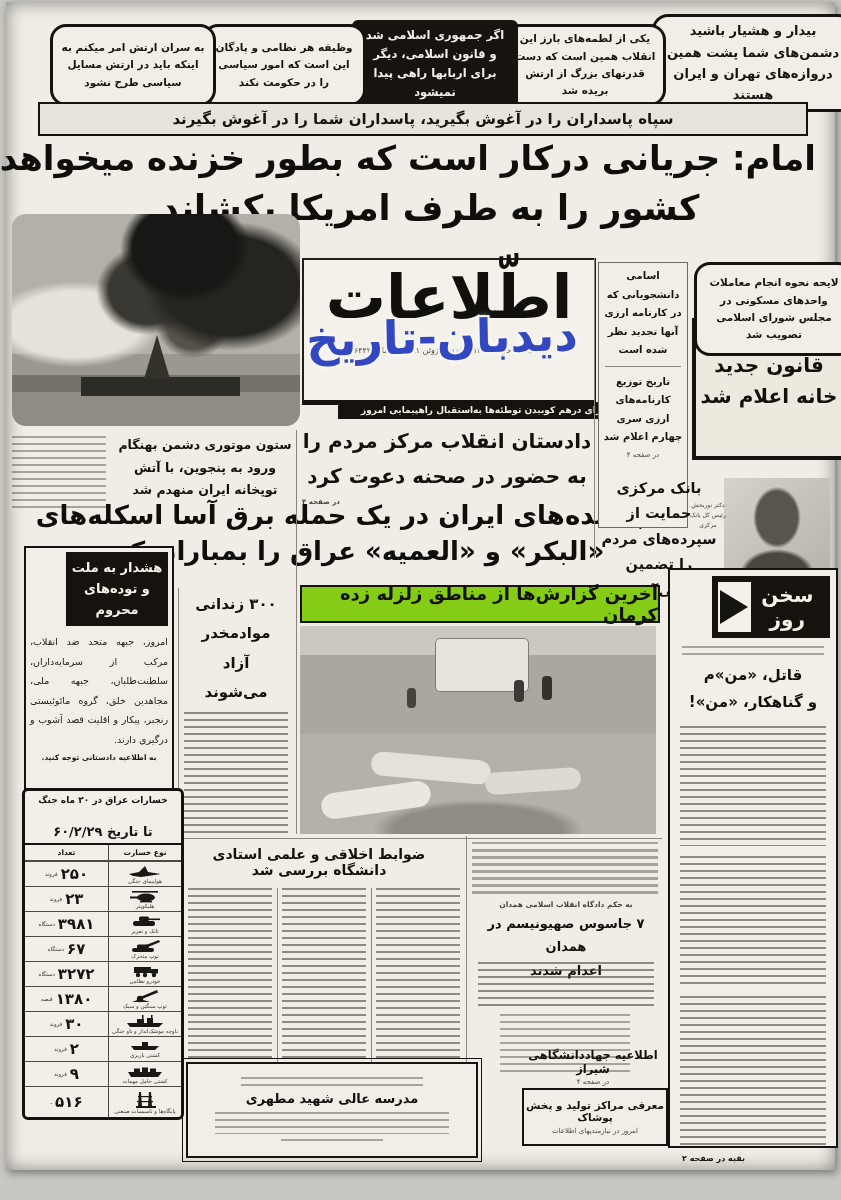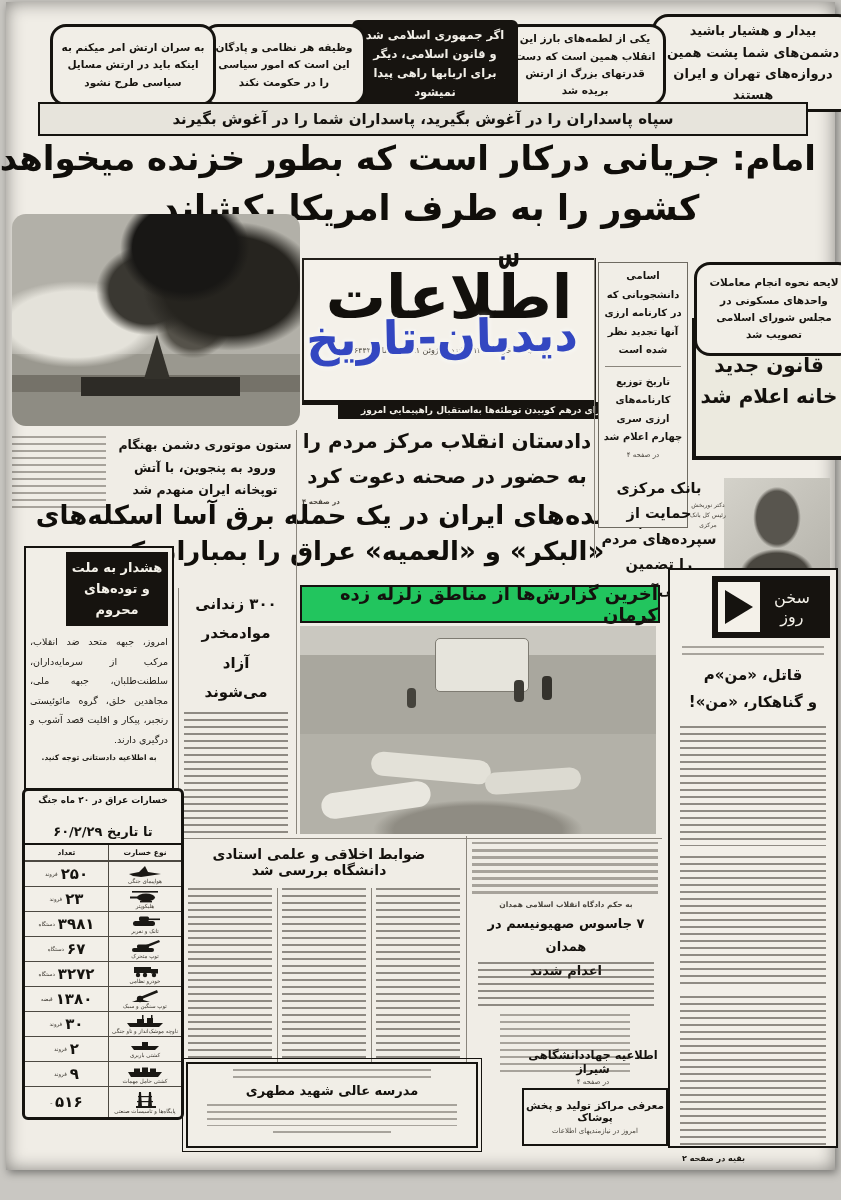--- a/index.html
+++ b/index.html
@@ -127,37 +127,37 @@
     <div class="tiny" style="font-size:7px;text-align:center;margin-top:4px;">در صفحه ۴</div>
   </div>
 
   <div class="abs" style="left:600px;top:476px;width:118px;text-align:center;font-weight:800;font-size:14.5px;line-height:1.75;color:#14110d;">بانک مرکزی حمایت از سپرده‌های مردم را تضمین می‌کند</div>
   <div class="abs photo portrait" style="left:724px;top:478px;width:106px;height:110px;"></div>
   <div class="abs tiny" style="left:688px;top:500px;width:40px;font-size:6px;text-align:center;line-height:1.7;">دکتر نوربخش رئیس کل بانک مرکزی</div>
   <div class="abs tiny" style="left:602px;top:590px;font-size:7px;">در صفحه ۲</div>
 
   <div class="abs sok-box" style="left:668px;top:568px;width:170px;height:580px;padding:6px;box-sizing:border-box;">
     <div class="blackbar" style="height:62px;display:flex;align-items:center;justify-content:space-between;padding:0 6px;">
-      <span style="font-size:16px;font-weight:normal;">سخن روز</span>
+      <span style="font-size:20px;font-weight:bold;">سخن روز</span>
       <span class="tri-box" style="width:42px;height:50px;">
           <span class="tri"></span>
         </span>
     </div>
     <div class="lines light" style="height:10px;margin:8px 6px 6px;"></div>
     <div style="text-align:center;font-weight:800;font-size:15px;line-height:1.8;color:#14110d;">
       <div>قاتل، «من»م</div>
       <div>و گناهکار، «من»!</div>
     </div>
     <div class="lines" style="height:120px;margin:10px 4px 0;"></div>
     <div class="lines" style="height:130px;margin:10px 4px 0;"></div>
     <div class="lines" style="height:150px;margin:10px 4px 0;"></div>
     <div style="font-size:8px;font-weight:bold;text-align:left;margin:8px 6px 0;color:#17140f;">بقیه در صفحه ۲</div>
   </div>
 
-  <div class="abs" style="left:300px;top:585px;width:356px;height:34px;border:2.5px solid #15130f;background:#22c55e;display:flex;align-items:center;justify-content:center;font-size:18px;font-weight:800;color:#14110d;">
+  <div class="abs" style="left:300px;top:585px;width:356px;height:34px;border:2.5px solid #15130f;background:#84cc16;display:flex;align-items:center;justify-content:center;font-size:18px;font-weight:800;color:#14110d;">
     <span>آخرین گزارش‌ها از مناطق زلزله زده کرمان</span>
   </div>
   <div class="abs photo quake" style="left:300px;top:626px;width:356px;height:208px;">
     <div class="abs" style="left:38%;top:6%;width:92px;height:52px;background:#e6e4dc;border:1px solid #7e7b72;border-radius:5px;"></div>
     <div class="abs" style="left:6%;bottom:10%;width:110px;height:26px;background:#e9e7df;border-radius:14px;transform:rotate(-8deg);"></div>
     <div class="abs" style="left:20%;bottom:26%;width:120px;height:24px;background:#e3e1d8;border-radius:13px;transform:rotate(5deg);"></div>
     <div class="abs" style="left:52%;bottom:20%;width:96px;height:22px;background:#dcdad1;border-radius:12px;transform:rotate(-4deg);"></div>
     <div class="abs" style="left:60%;top:26%;width:10px;height:22px;background:#3c3a34;border-radius:4px;"></div>
     <div class="abs" style="left:68%;top:24%;width:10px;height:24px;background:#34322c;border-radius:4px;"></div>
     <div class="abs" style="left:30%;top:30%;width:9px;height:20px;background:#45433c;border-radius:4px;"></div>
@@ -352,21 +352,21 @@
   <div class="abs" style="left:472px;top:900px;width:188px;text-align:center;">
     <div class="tiny" style="font-size:7.5px;font-weight:bold;">به حکم دادگاه انقلاب اسلامی همدان</div>
     <div style="font-size:13px;font-weight:800;color:#14110d;line-height:1.8;margin-top:3px;">
       <div>۷ جاسوس صهیونیسم در همدان</div>
       <div>اعدام شدند</div>
     </div>
   </div>
   <div class="abs lines" style="left:478px;top:962px;width:176px;height:46px;"></div>
   <div class="abs lines light" style="left:500px;top:1014px;width:130px;height:60px;"></div>
 
-  <div class="abs adbox" style="left:186px;top:1062px;width:292px;height:86px;outline:1px solid #15130f;outline-offset:3px;padding:5px;box-sizing:border-box;text-align:center;">
+  <div class="abs adbox" style="left:186px;top:1062px;width:292px;height:96px;outline:1px solid #15130f;outline-offset:3px;padding:13px;box-sizing:border-box;text-align:center;">
     <div class="lines light" style="height:9px;margin:0 40px;"></div>
     <div style="font-size:13px;font-weight:800;color:#14110d;margin-top:5px;">مدرسه عالی شهید مطهری</div>
     <div class="lines light" style="height:22px;margin:6px 14px 0;"></div>
     <div class="lines light" style="height:6px;margin:5px 80px 0;"></div>
   </div>
   <div class="abs" style="left:520px;top:1048px;width:146px;text-align:center;">
     <div style="font-size:11.5px;font-weight:800;color:#14110d;">اطلاعیه جهاددانشگاهی شیراز</div>
     <div class="tiny" style="font-size:7px;margin-top:2px;">در صفحه ۴</div>
   </div>
   <div class="abs adbox" style="left:522px;top:1088px;width:142px;height:54px;display:flex;flex-direction:column;align-items:center;justify-content:center;gap:4px;">

